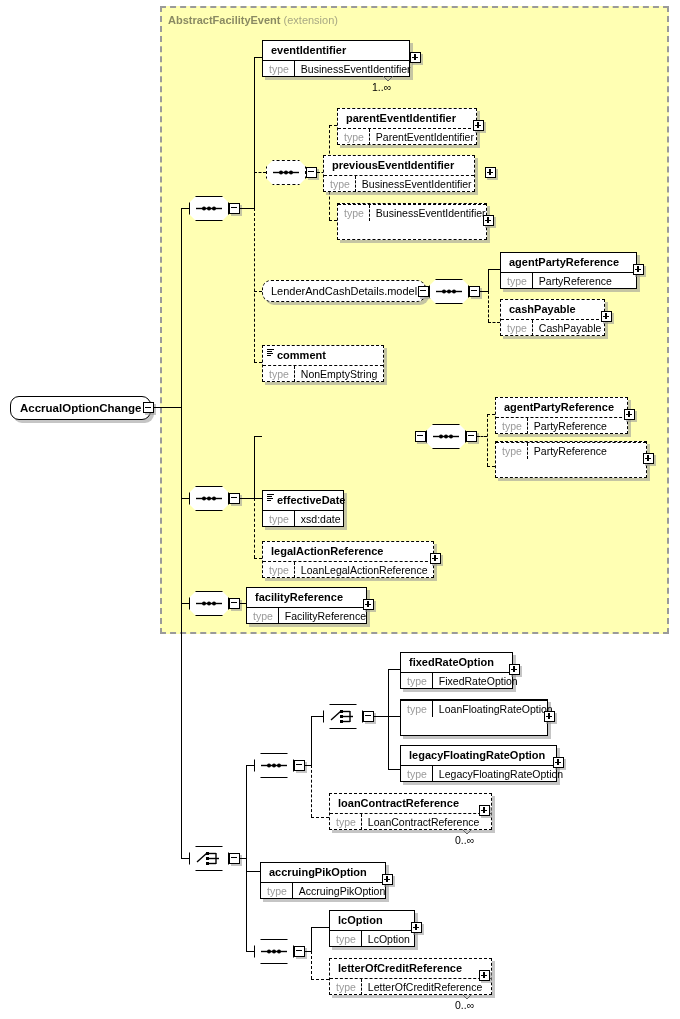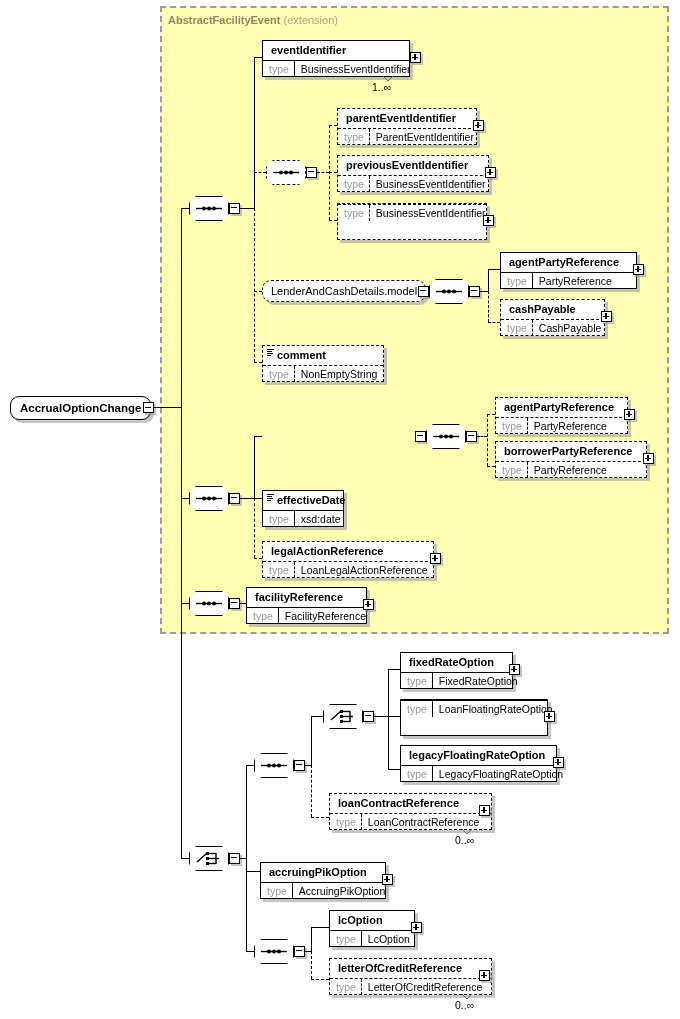--- a/index.html
+++ b/index.html
@@ -228,21 +228,21 @@
   <div class="ebox opt" style="left:337px;top:108px;width:140px;height:37px;">
     <div class="nm">parentEventIdentifier</div>
     <div class="tyrow">
       <span class="tylbl">type</span>
       <span class="tyval">ParentEventIdentifier</span>
     </div>
   </div>
   <div class="exp plus" style="left:473px;top:120px;"></div>
 
   <div class="dl h" style="left:329px;top:172px;width:8px;"></div>
-  <div class="ebox opt" style="left:337px;top:155px;width:152px;height:37px;">
+  <div class="ebox opt" style="left:323px;top:155px;width:152px;height:37px;">
     <div class="nm">previousEventIdentifier</div>
     <div class="tyrow">
       <span class="tylbl">type</span>
       <span class="tyval">BusinessEventIdentifier</span>
     </div>
   </div>
   <div class="exp plus" style="left:485px;top:167px;"></div>
 
   <div class="dl h" style="left:329px;top:220px;width:8px;"></div>
   <div class="ebox opt" style="left:337px;top:203px;width:150px;height:37px;">
@@ -344,21 +344,20 @@
     <div class="nm">agentPartyReference</div>
     <div class="tyrow">
       <span class="tylbl">type</span>
       <span class="tyval">PartyReference</span>
     </div>
   </div>
   <div class="exp plus" style="left:624px;top:409px;"></div>
 
   <div class="dl h" style="left:487px;top:466px;width:8px;"></div>
   <div class="ebox opt" style="left:495px;top:441px;width:152px;height:37px;">
-    <div class="nm">borrowerPartyReference</div>
     <div class="tyrow">
       <span class="tylbl">type</span>
       <span class="tyval">PartyReference</span>
     </div>
   </div>
   <div class="exp plus" style="left:643px;top:453px;"></div>
 
   <div class="ln h" style="left:254px;top:498px;width:8px;"></div>
   <div class="ebox req doc" style="left:262px;top:490px;width:82px;height:37px;">
     <span class="docicon">

